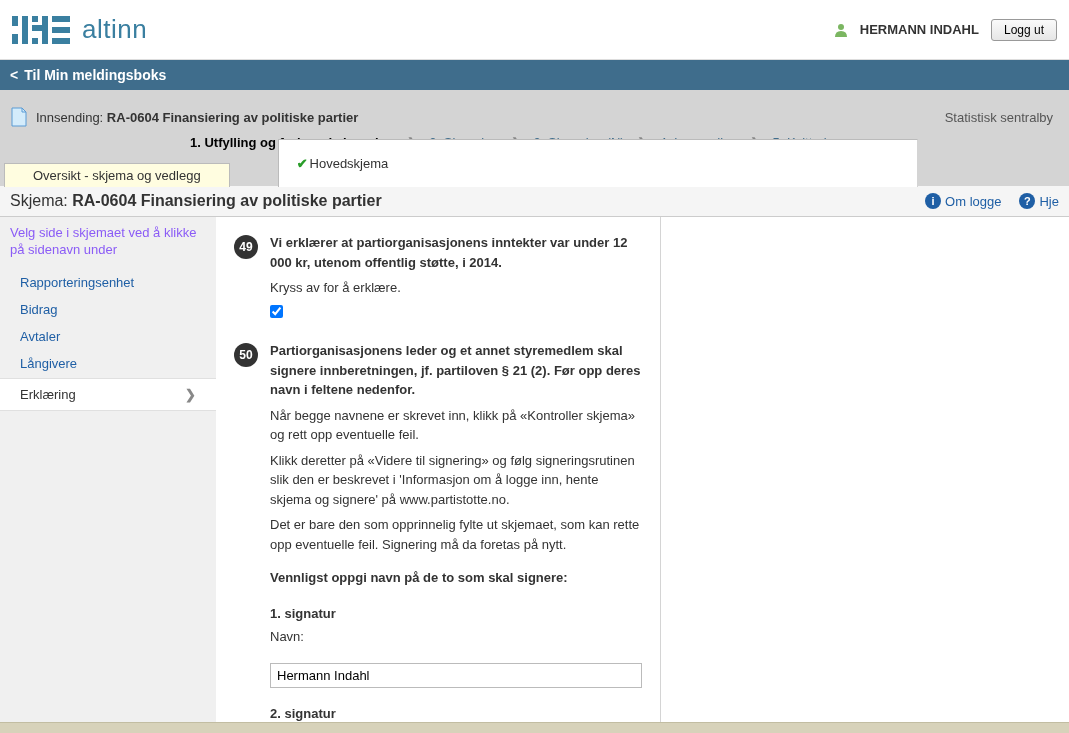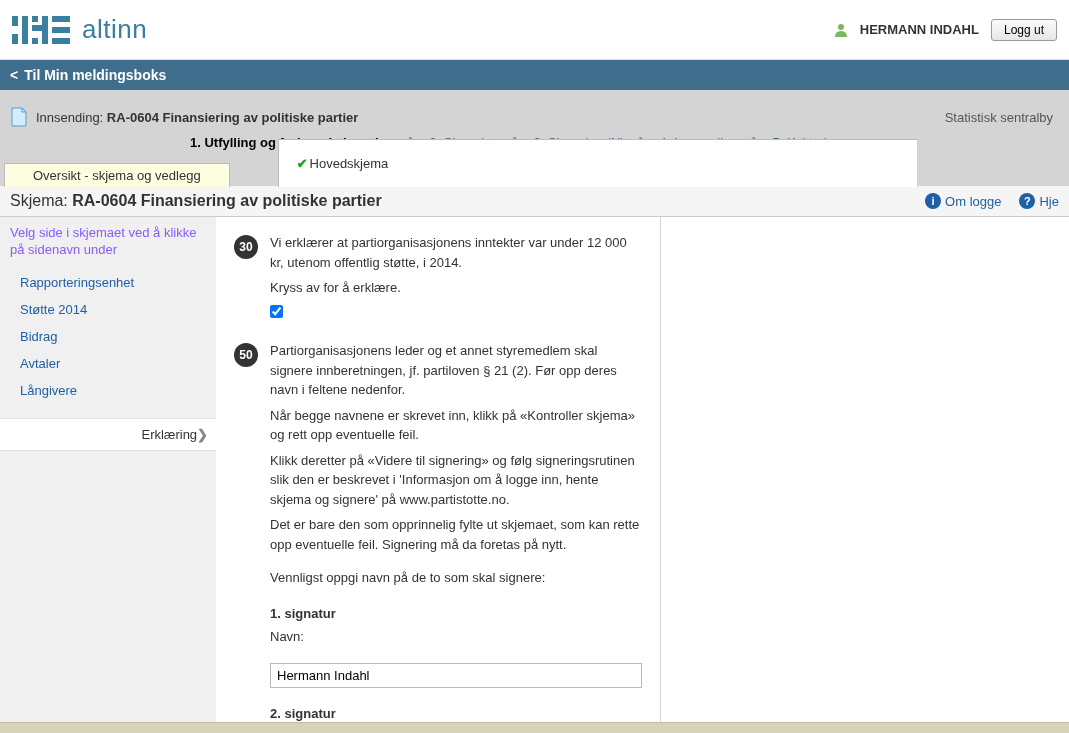--- a/index.html
+++ b/index.html
@@ -51,28 +51,28 @@
   .help-link { color: #1f5fa5; cursor: pointer; display: flex; align-items: center; gap: 4px; }
   .info-circle { width:16px; height:16px; border-radius:50%; background:#1f5fa5; color:#fff; font-size:11px; font-weight:bold; display:inline-flex; align-items:center; justify-content:center; }
   .help-circle { width:16px; height:16px; border-radius:50%; background:#1f5fa5; color:#fff; font-size:11px; font-weight:bold; display:inline-flex; align-items:center; justify-content:center; }
 
   
   .content { display: flex; height: 505px; }
 
   .sidebar { width: 216px; background: #f0f0f0; padding: 8px 10px; }
   .sidebar-instruction { font-size: 13px; color: #8b5cf6; margin-bottom: 10px; line-height: 1.3; }
   .sidebar-link { display: block; padding: 6px 10px; color: #1f5fa5; font-size: 13px; cursor: pointer; }
-  .sidebar-link.active { background: #fff; color: #333; margin: 14px -10px; padding: 8px 8px; display: flex; justify-content: flex-end; align-items: center; border-top:1px solid #e0e0e0; border-bottom:1px solid #e0e0e0;}
+  .sidebar-link.active { background: #fff; color: #333; margin: 1px -10px; padding: 8px 20px; display: flex; justify-content: space-between; align-items: center; border-top:1px solid #e0e0e0; border-bottom:1px solid #e0e0e0;}
   .sidebar-link.active .arrow { color: #888; font-weight: bold; }
 
   .main { flex: 1; padding: 16px 18px; overflow-y: auto; border-right: 1px solid #d4d4d4; background:#fff; max-width: 640px;}
   .qblock { display: flex; gap: 12px; margin-bottom: 18px; }
   .qnum { width: 24px; height: 24px; border-radius: 50%; background: #333; color: #fff; font-size: 12px; font-weight: bold; display: flex; align-items: center; justify-content: center; flex-shrink: 0; margin-top: 2px;}
   .qcontent { flex: 1; font-size: 13px; line-height: 1.5; }
-  .qcontent .qhead { font-weight: normal; margin-bottom: 6px; }
+  .qcontent .qhead { font-weight: bold; margin-bottom: 6px; }
   .qcontent .sub { margin-bottom: 6px; }
   .checkbox-wrap { margin-top: 6px; }
   .checkbox-wrap input { transform: scale(1); }
 
   .sig-label { font-weight: bold; margin-top: 16px; margin-bottom: 4px; }
   .field-label { font-size: 13px; margin-bottom: 16px; }
   .text-input { width: 100%; border: 1px solid #bbb; padding: 4px 6px; font-size: 13px; background: #fff; }
 
   .right-pane { flex: 1; background: #fff; }
 
@@ -170,34 +170,33 @@
         <span>Hje</span>
       </span>
     </div>
   </div>
 
   <div class="content">
 
     <div class="sidebar">
       <div class="sidebar-instruction">Velg side i skjemaet ved å klikke på sidenavn under</div>
       <a class="sidebar-link">Rapporteringsenhet</a>
-      <a class="sidebar-link">Støtte 2014</a>
       <a class="sidebar-link">Bidrag</a>
       <a class="sidebar-link">Avtaler</a>
       <a class="sidebar-link">Långivere</a>
       <a class="sidebar-link active">
         <span>Erklæring</span>
         <span class="arrow">❯</span>
       </a>
     </div>
 
     <div class="main">
 
       <div class="qblock">
-        <div class="qnum">30</div>
+        <div class="qnum">49</div>
         <div class="qcontent">
           <div class="qhead">Vi erklærer at partiorganisasjonens inntekter var under 12 000 kr, utenom offentlig støtte, i 2014.</div>
           <div class="sub">Kryss av for å erklære.</div>
           <div class="checkbox-wrap">
             <input type="checkbox" checked="" style="">
           </div>
         </div>
       </div>
 
       <div class="qblock">

